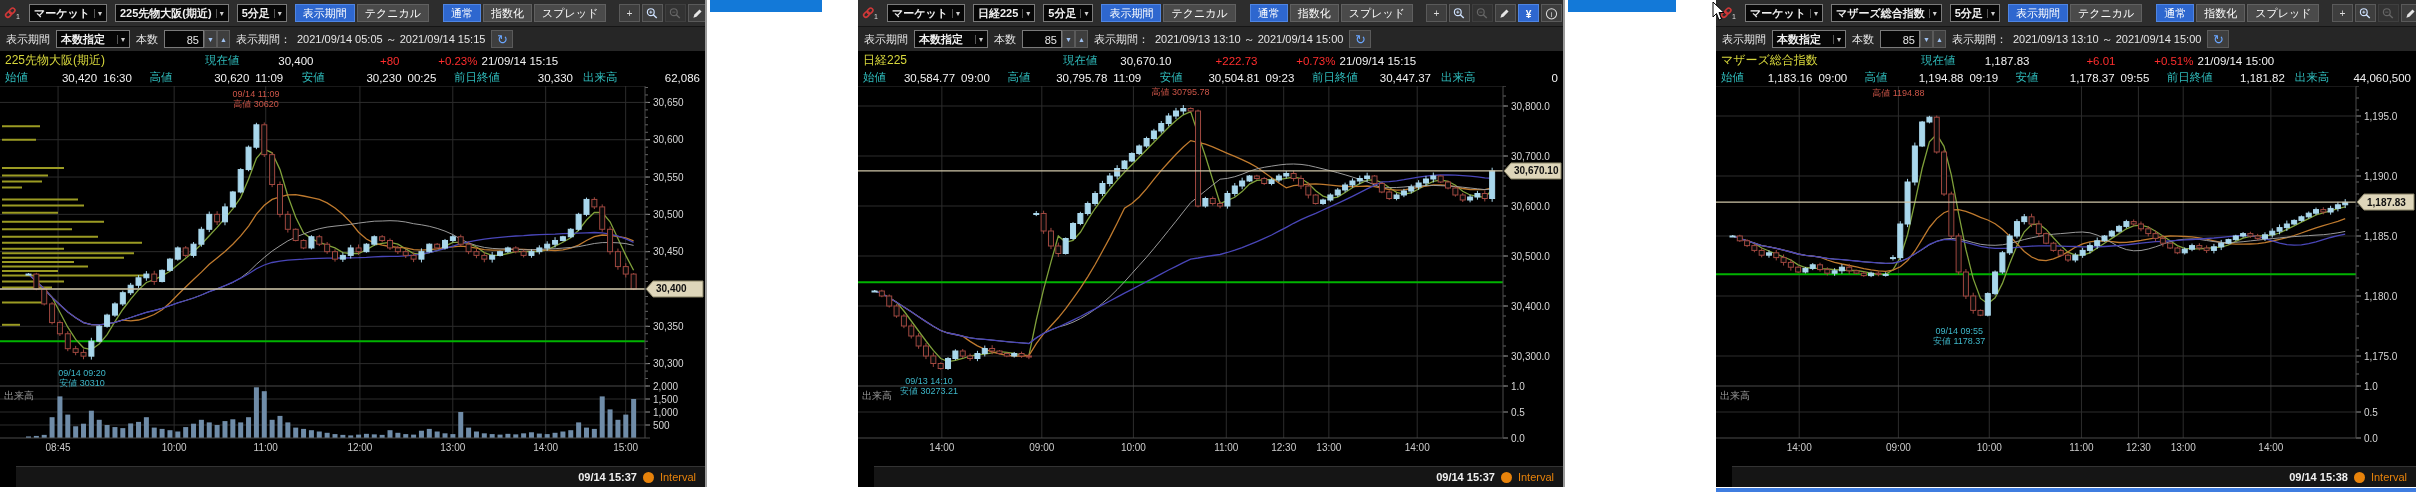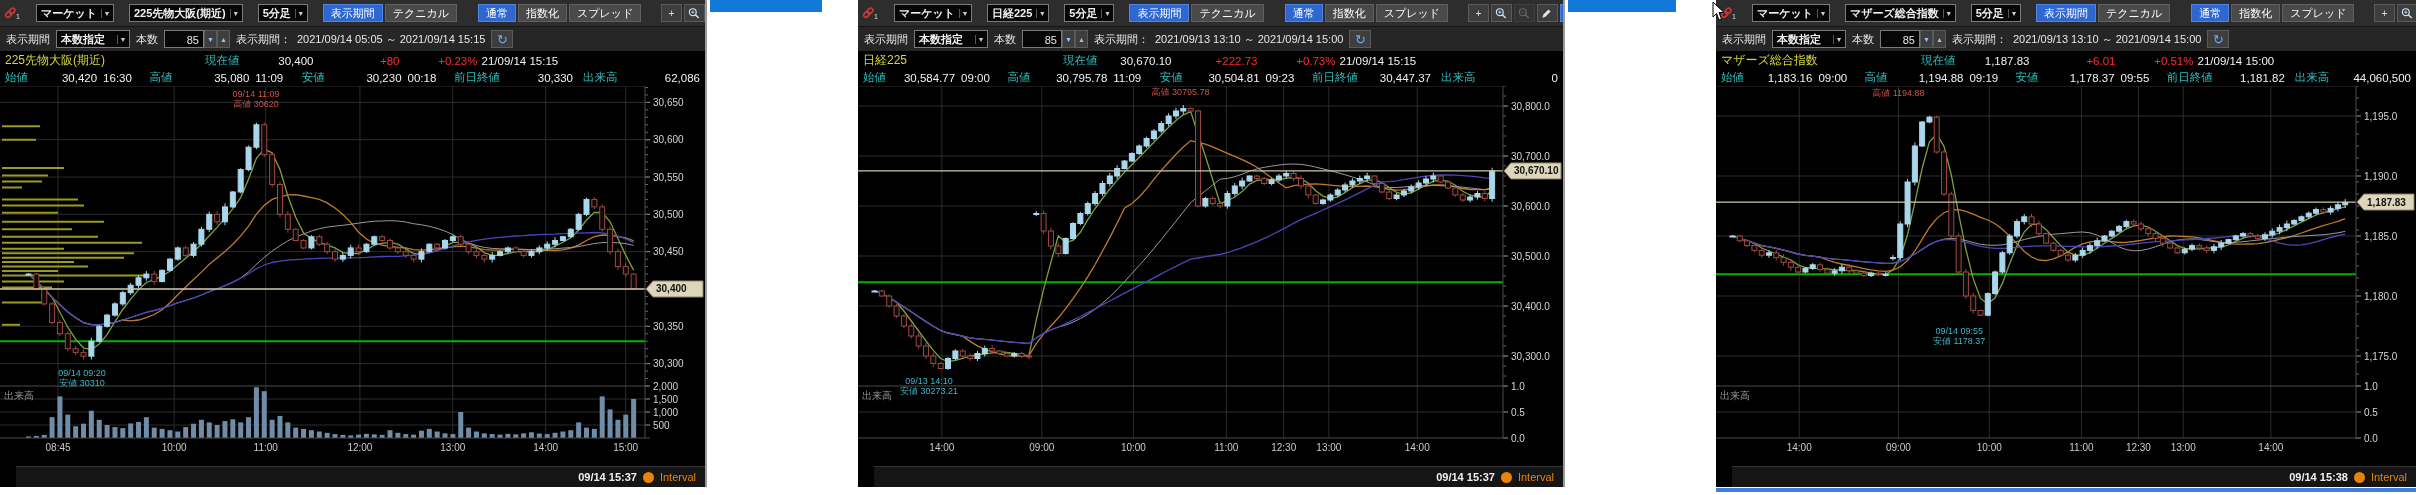--- a/index.html
+++ b/index.html
@@ -1,21 +1,21 @@
 <!DOCTYPE html>
 <html><head>
 <meta charset="utf-8">
 <style>
   html,body{margin:0;padding:0;}
   body{width:2416px;height:495px;position:relative;background:#ffffff;
        font-family:"Liberation Sans",sans-serif;-webkit-font-smoothing:antialiased;}
   .panel{position:absolute;top:0;height:487px;background:#000;color:#ddd;overflow:hidden;
          box-shadow:2px 0 0 #9a9a9a;}
   
-  .tb1{height:26px;background:#2d2d2d;display:flex;align-items:center;gap:15px;padding:0 4px;
+  .tb1{height:26px;background:#2d2d2d;display:flex;align-items:center;gap:8px;padding:0 4px;
        border-bottom:1px solid #151515;white-space:nowrap;}
   .linkic{display:inline-flex;align-items:flex-end;margin-right:1px;}
   .linkic sub{color:#ddd;font-size:7px;margin-left:-1px;}
   .sel{display:inline-flex;align-items:center;justify-content:space-between;background:#060606;
        border:1px solid #7a7a7a;height:18px;font-size:11px;color:#f0f0f0;padding:0 4px;box-sizing:border-box;}
   .sel u{text-decoration:none;color:#cfcfcf;font-size:8px;margin-left:4px;border-left:1px solid #555;padding-left:3px;}
   .w-mkt{width:88px}.w-inst{width:216px}.w-tf{width:58px}.w-mode{width:74px}
   .tbtn{height:18px;font-size:11px;color:#fff;background:#4a4a4a;border:1px solid #606060;
         padding:0 7px;display:inline-flex;align-items:center;box-sizing:border-box;}
   .tbtn.active{background:#2e67cf;border-color:#4f85e2;}
@@ -150,25 +150,25 @@
       <span class="ival rt now">30,400</span>
       <span class="chg rt c1">+80</span>
       <span class="chg rt c2">+0.23%</span>
       <span class="idt">21/09/14  15:15</span>
     </div>
     <div class="info2">
       <span class="ilbl">始値</span>
       <span class="ival rt" style="width:72px">30,420</span>
       <span class="ival tm">16:30</span>
       <span class="ilbl lb2">高値</span>
-      <span class="ival rt" style="width:80px">35,080</span>
+      <span class="ival rt" style="width:80px">30,620</span>
       <span class="ival tm">11:09</span>
       <span class="ilbl lb2">安値</span>
       <span class="ival rt" style="width:80px">30,230</span>
-      <span class="ival tm">00:18</span>
+      <span class="ival tm">00:25</span>
       <span class="ilbl lb2">前日終値</span>
       <span class="ival rt" style="width:76px">30,330</span>
       <span class="ilbl lb2">出来高</span>
       <span class="ival rt" style="width:86px">62,086</span>
     </div>
     <svg class="chart" width="705" height="372" viewBox="0 0 705 372">
       <rect x="0" y="0" width="705" height="372" fill="#000"></rect>
       <line x1="58.05" y1="0" x2="58.05" y2="352" stroke="#2c2c2c" stroke-width="1"></line>
       <line x1="174.15" y1="0" x2="174.15" y2="352" stroke="#2c2c2c" stroke-width="1"></line>
       <line x1="265.74" y1="0" x2="265.74" y2="352" stroke="#2c2c2c" stroke-width="1"></line>

